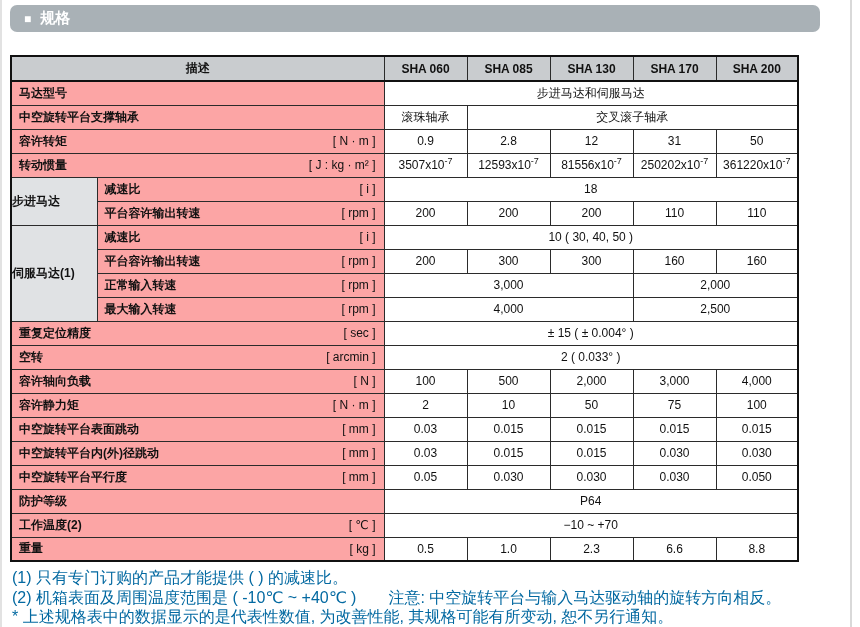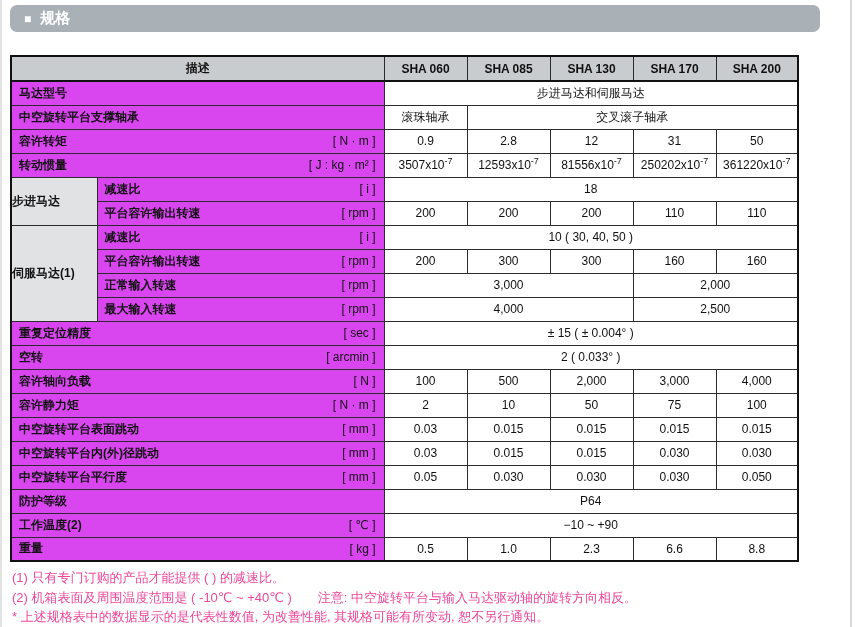--- a/index.html
+++ b/index.html
@@ -25,33 +25,33 @@
     border-collapse:collapse; table-layout:fixed;
     border:2px solid #111;
   }
   .spec th, .spec td {
     border:1px solid #2b2b2b; font-size:12px; padding:0;
     overflow:hidden; white-space:nowrap; vertical-align:middle;
   }
   .spec thead tr { height:25px; }
   .spec tbody tr { height:24px; }
   .spec thead th { background:#c9cccf; font-weight:bold; border-bottom:2px solid #111; }
-  td.lblc { background:#d946ef; }
+  td.lblc { background:#fca5a5; }
   .lw { display:flex; justify-content:space-between; align-items:center; padding:0 8px 0 7px; }
   .lt { font-weight:bold; }
   .lu { font-weight:normal; }
   td.grp { background:#e0e2e4; font-weight:bold; text-align:left; }
   td.val { background:#ffffff; text-align:center; }
   td.cjk { font-weight:normal; }
   td.val sup { font-size:9px; vertical-align:super; line-height:0; }
 
   
   .foot {
     position:absolute; left:12px; top:568px; width:828px;
-    font-size:13px; line-height:19.5px; color:#ec4899;
+    font-size:16px; line-height:19.5px; color:#0369a1;
   }
   .foot div { white-space:pre-wrap; }
 </style>
 </head>
 <body>
 
 <div class="edge-left"></div>
 <div class="edge-right"></div>
 
 <div class="bar">
@@ -280,21 +280,21 @@
         </td>
       <td class="val" colspan="5">P64</td>
     </tr>
     <tr>
       <td class="lblc" colspan="2">
           <div class="lw">
             <span class="lt">工作温度(2)</span>
             <span class="lu">[ ℃ ]</span>
           </div>
         </td>
-      <td class="val" colspan="5">−10 ~ +90</td>
+      <td class="val" colspan="5">−10 ~ +70</td>
     </tr>
     <tr>
       <td class="lblc" colspan="2">
           <div class="lw">
             <span class="lt">重量</span>
             <span class="lu">[ kg ]</span>
           </div>
         </td>
       <td class="val">0.5</td>
       <td class="val">1.0</td>

